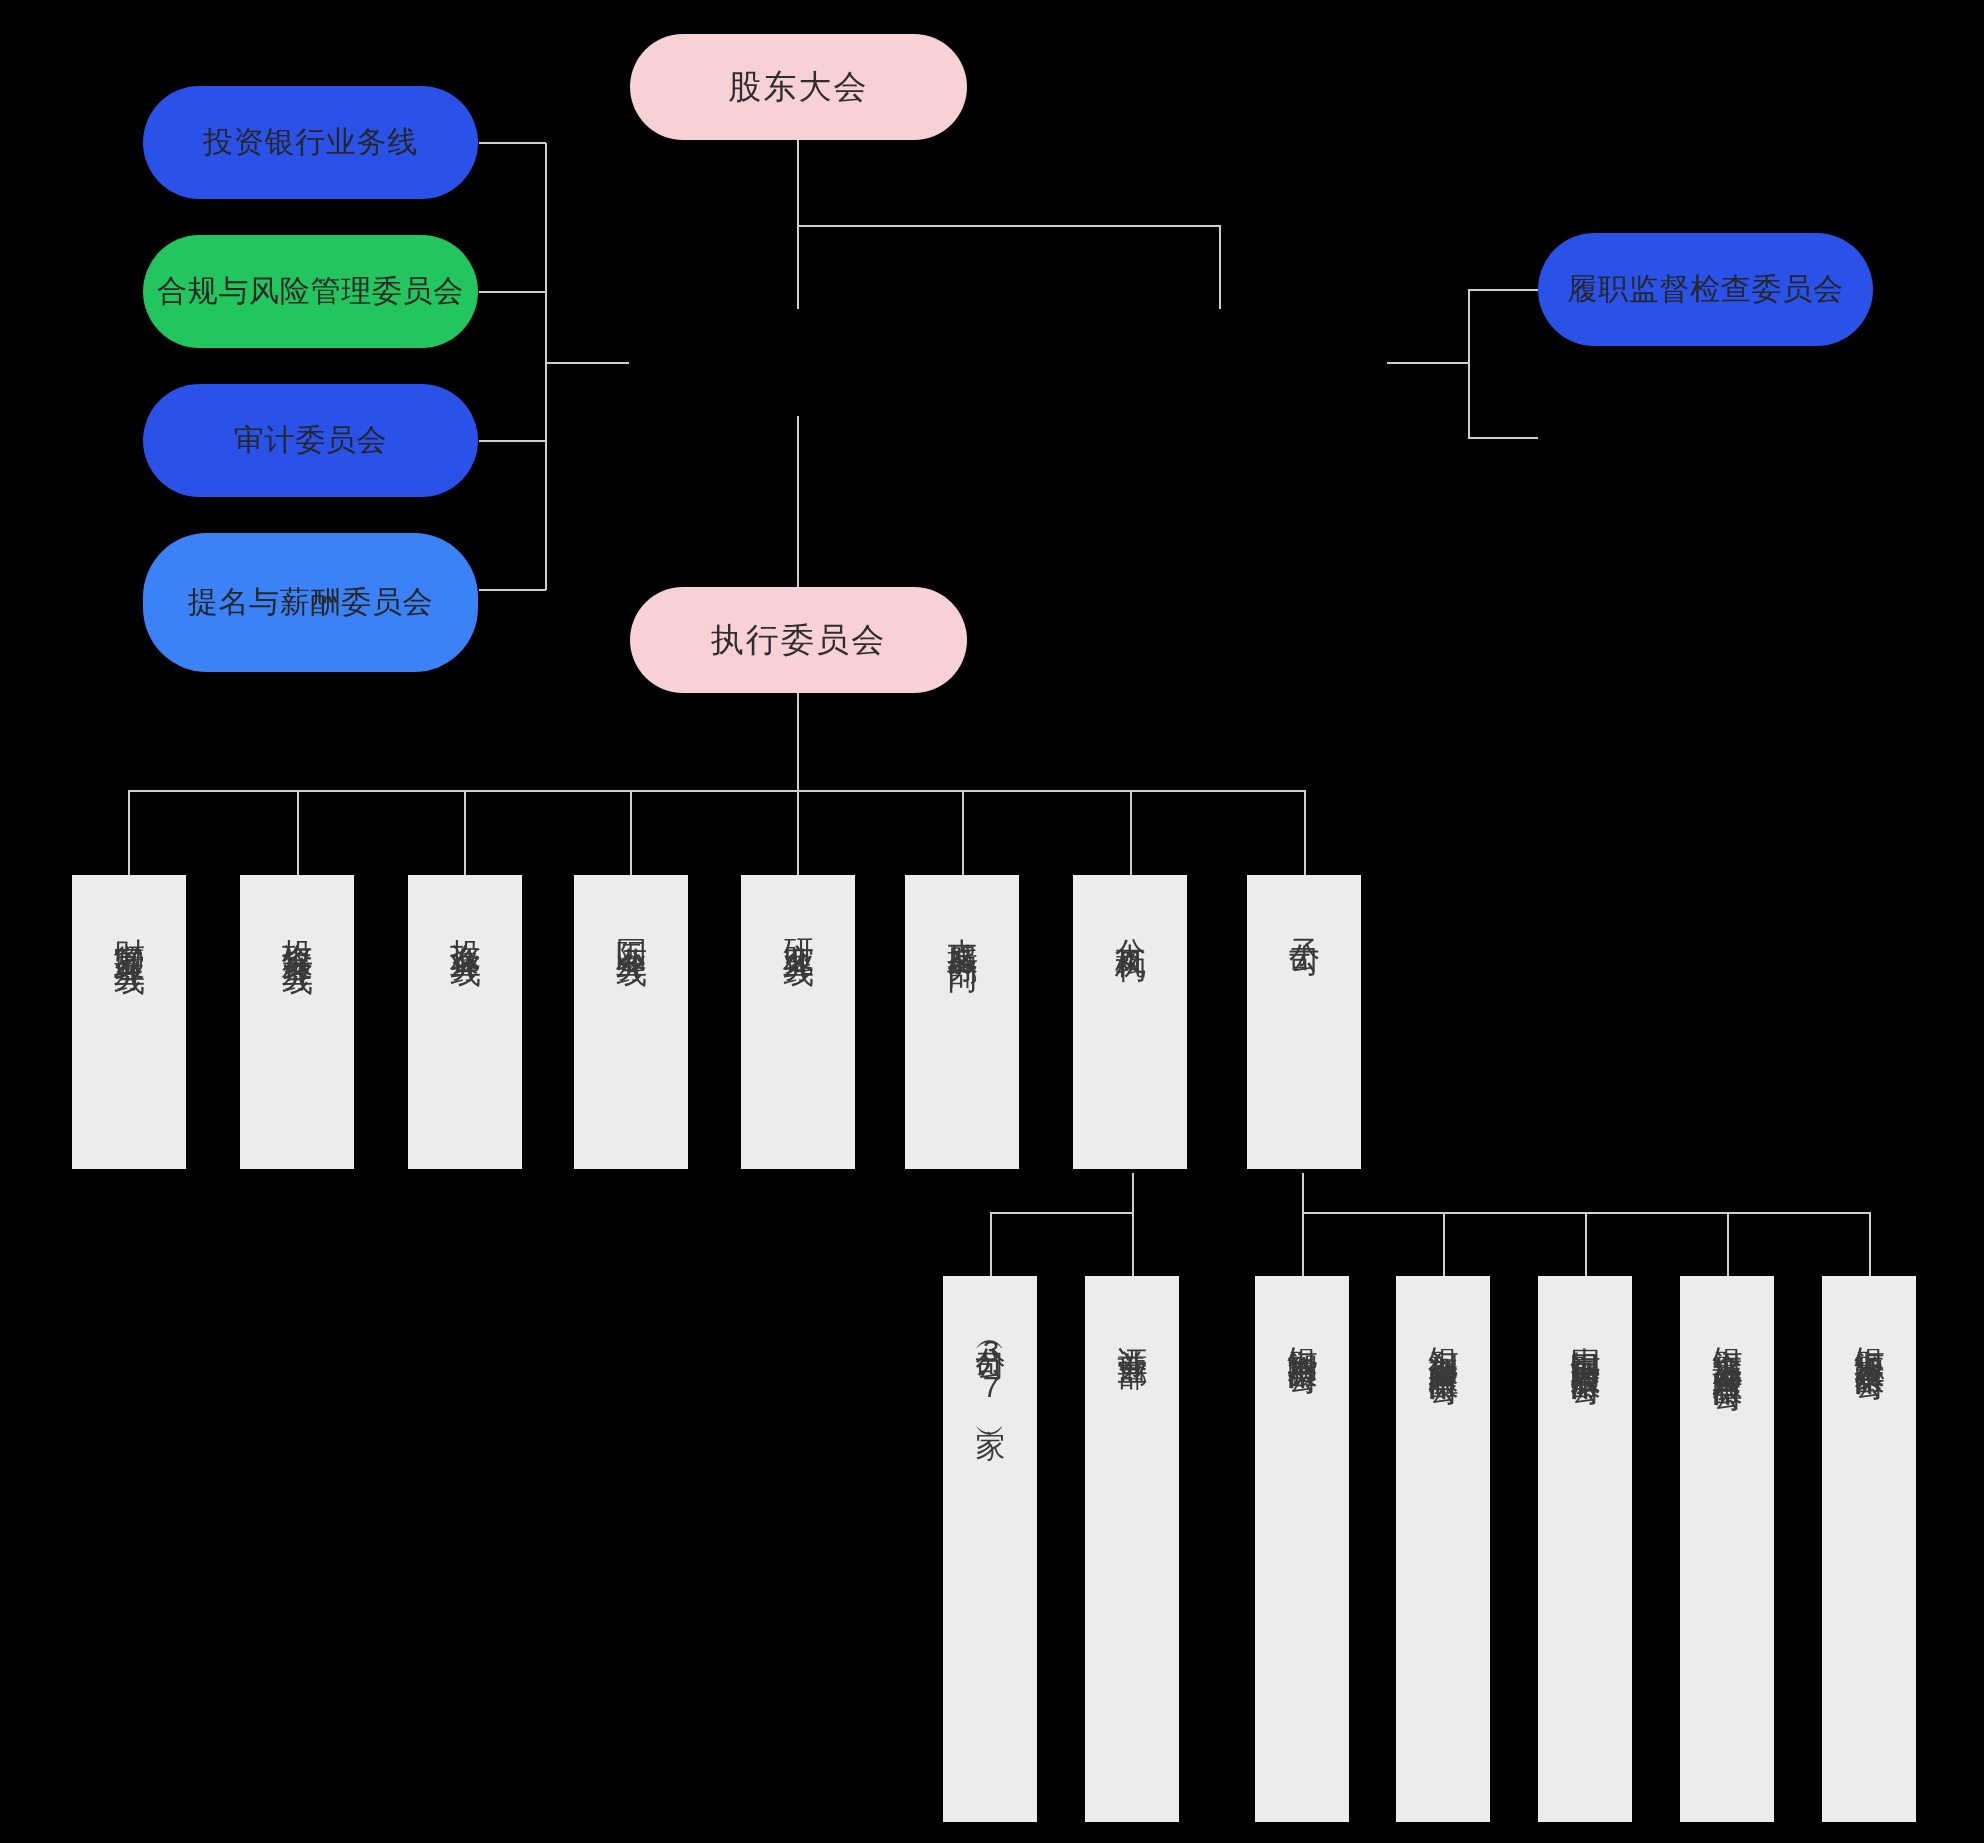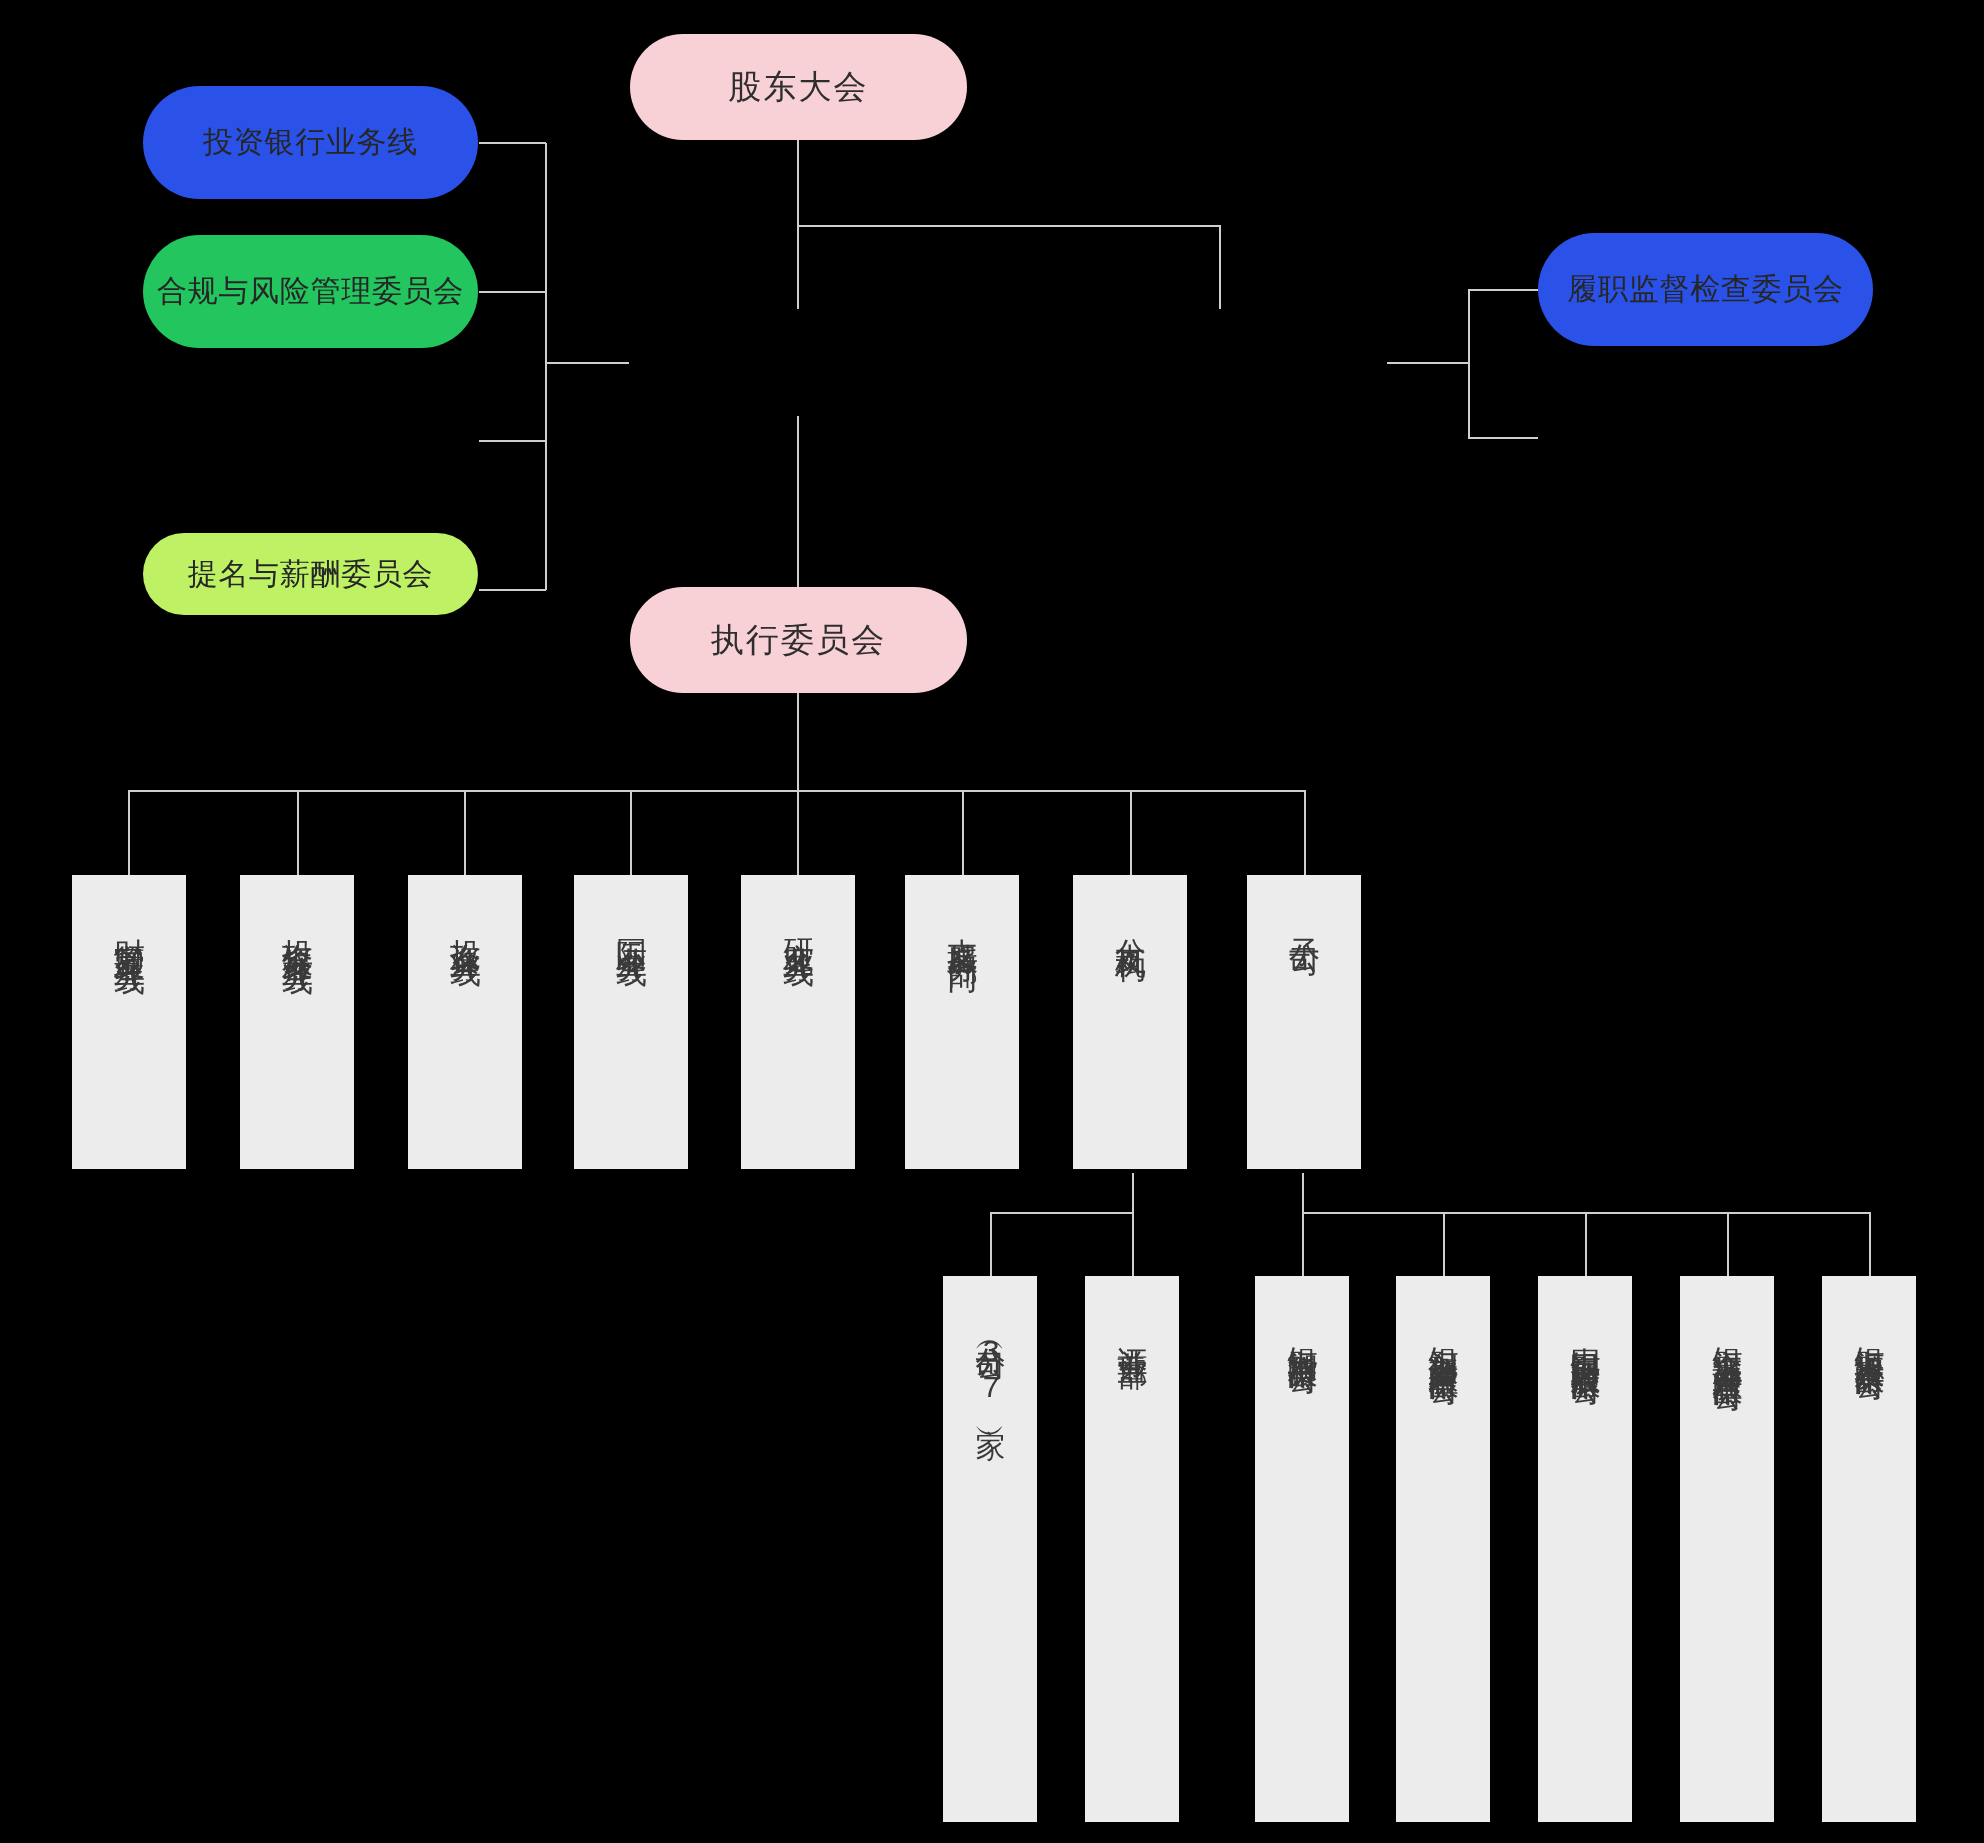--- a/index.html
+++ b/index.html
@@ -114,21 +114,24 @@
   <div class="node pill pink" style="left: 630px; top: 587px; width: 337px; height: 106px; background: rgb(248, 209, 214);">
     <span class="label">执行委员会</span>
   </div>
 
   <div class="node pill blue" style="left: 143px; top: 86px; width: 335px; height: 113px; background: rgb(43, 82, 232);">
     <span class="label">投资银行业务线</span>
   </div>
   <div class="node pill blue" style="left: 143px; top: 235px; width: 335px; height: 113px; background: #22c55e;">
     <span class="label">合规与风险管理委员会</span>
   </div>
-  <div class="node pill blue" style="left: 143px; top: 533px; width: 335px; height: 82px; background: #bef264; text-align: right;">
+  <div class="node pill blue" style="left: 143px; top: 384px; width: 335px; height: 113px; background: rgb(43, 82, 232);">
+    <span class="label">审计委员会</span>
+  </div>
+  <div class="node pill blue" style="left: 143px; top: 533px; width: 335px; height: 139px; background: #3b82f6; text-align: right;">
     <span class="label">提名与薪酬委员会</span>
   </div>
 
   <div class="node pill blue" style="left: 1538px; top: 233px; width: 335px; height: 113px; background: rgb(43, 82, 232);">
     <span class="label">履职监督检查委员会</span>
   </div>
 
   <div class="node vbox row1" style="left: 72px; top: 875px; width: 114px; height: 294px; background: rgb(236, 236, 236);">
     <span class="label">财富管理业务线</span>
   </div>

